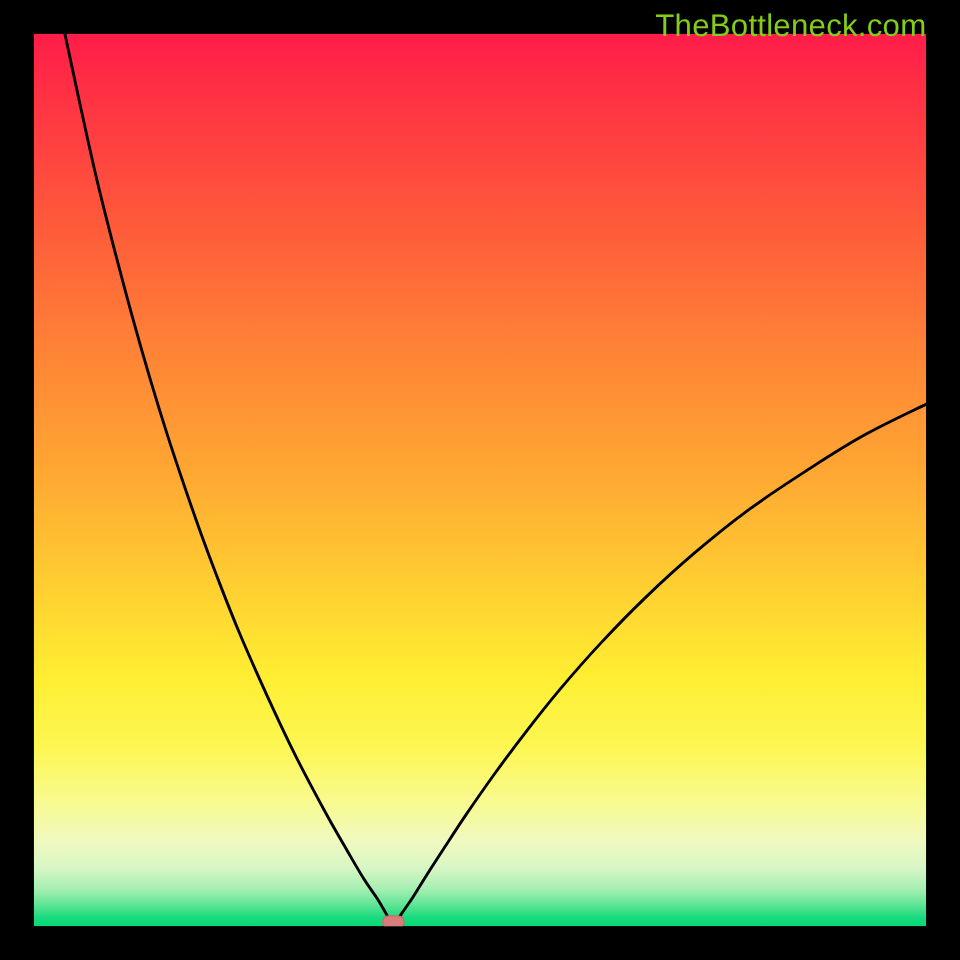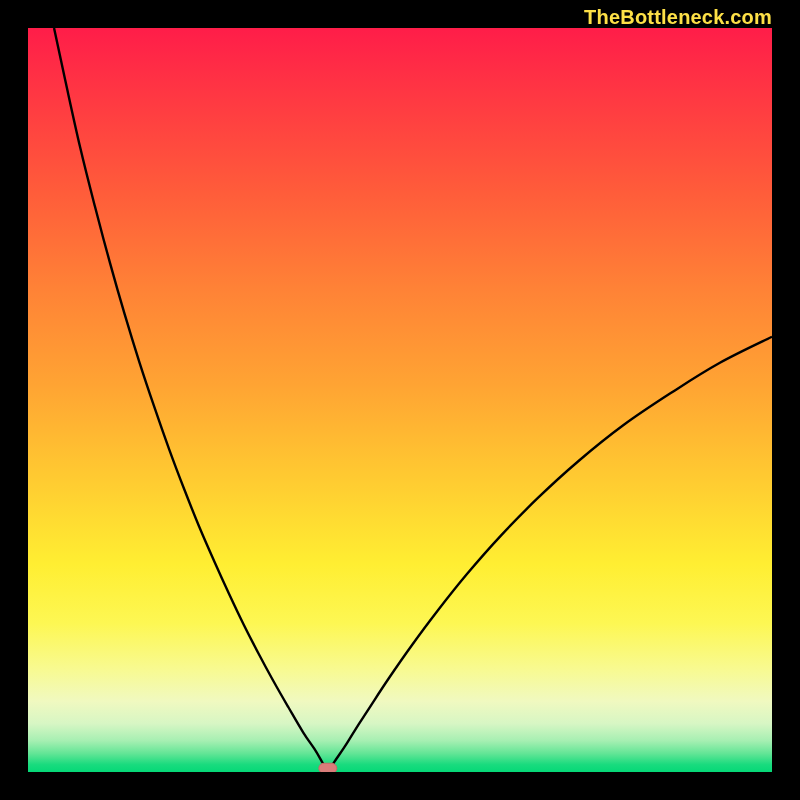--- a/index.html
+++ b/index.html
@@ -27,23 +27,23 @@
   }
   .plot-area svg {
     display: block;
     width: 744px;
     height: 744px;
   }
   .watermark {
     position: absolute;
     top: 6px;
     right: 28px;
-    font-size: 20px;
-    font-weight: 700;
-    color: #fde047;
+    font-size: 26px;
+    font-weight: 400;
+    color: #84cc16;
     letter-spacing: 0.2px;
     user-select: none;
   }
 </style>
 </head>
 <body>
 
 <div class="frame">
 
   <div class="plot-area">

